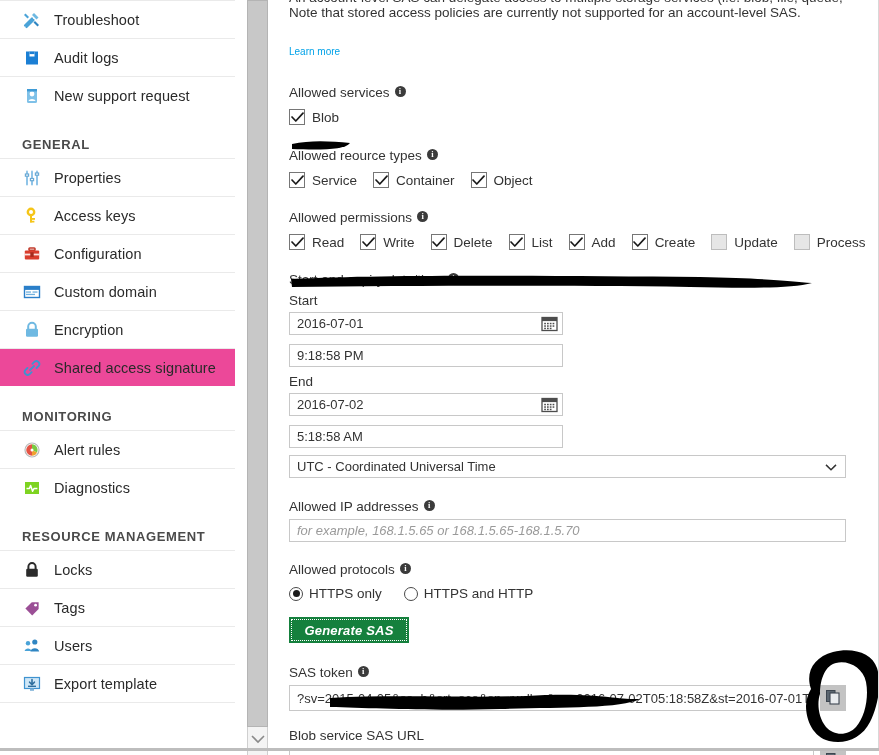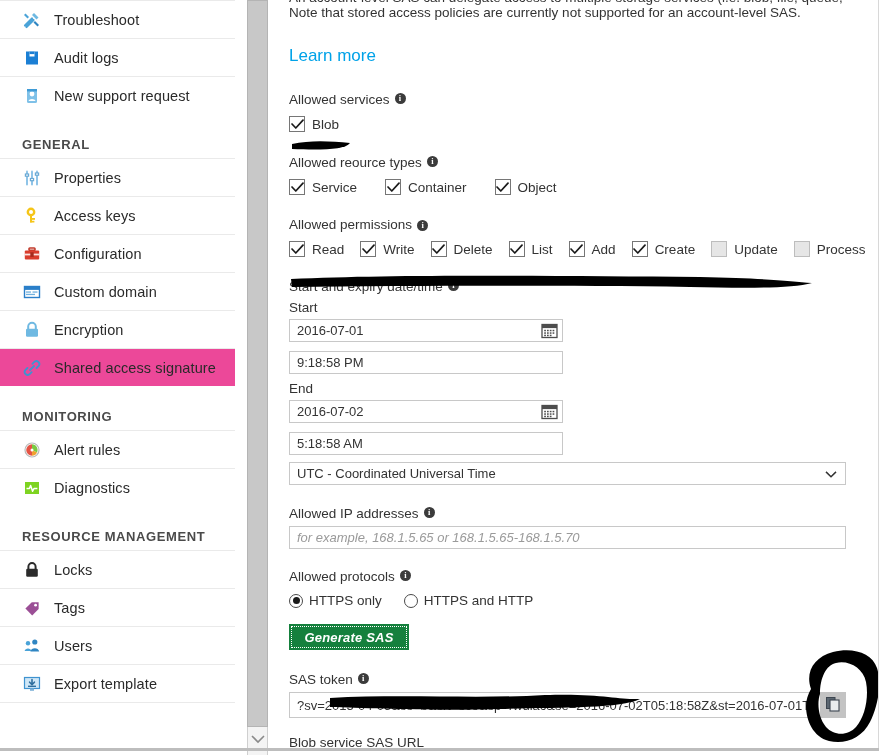--- a/index.html
+++ b/index.html
@@ -137,21 +137,21 @@
     line-height: 17px;
     position: absolute;
     top: 4px;
     left: 0;
     white-space: nowrap;
   }
 
   a.learn-more {
     display: inline-block;
     margin-top: 26px;
-    font-size: 17px;
+    font-size: 10px;
     color: #00a2e8;
     text-decoration: none;
     cursor: pointer;
   }
 
   .field-label {
     font-size: 13.5px;
     color: #333;
     display: flex;
     align-items: center;
@@ -528,21 +528,21 @@
             </span>
             <span class="cb-text">Blob</span>
           </label>
         </div>
 
       
       <div class="field-label" style="margin-top:23px;">
         <span>Allowed reource types</span>
         <span class="info-i">i</span>
       </div>
-      <div class="cb-row" id="rt-row" style="margin-top:9px;gap:12px;">
+      <div class="cb-row" id="rt-row" style="margin-top:9px;">
           <label class="cb-wrap">
             <span class="cbox">
               <svg width="13" height="11" viewBox="0 0 13 11">
                 <path d="M1 5 L4.8 9 L12 1.2" stroke="#1a1a1a" stroke-width="1.7" fill="none" stroke-linecap="round" stroke-linejoin="round"></path>
               </svg>
             </span>
             <span class="cb-text">Service</span>
           </label>
           <label class="cb-wrap">
             <span class="cbox">
@@ -556,21 +556,21 @@
             <span class="cbox">
               <svg width="13" height="11" viewBox="0 0 13 11">
                 <path d="M1 5 L4.8 9 L12 1.2" stroke="#1a1a1a" stroke-width="1.7" fill="none" stroke-linecap="round" stroke-linejoin="round"></path>
               </svg>
             </span>
             <span class="cb-text">Object</span>
           </label>
         </div>
 
       
-      <div class="field-label" style="margin-top:22px;align-items:flex-end;">
+      <div class="field-label" style="margin-top:22px;">
         <span>Allowed permissions</span>
         <span class="info-i">i</span>
       </div>
       <div class="cb-row" id="perm-row" style="margin-top:9px;">
           <label class="cb-wrap">
             <span class="cbox">
               <svg width="13" height="11" viewBox="0 0 13 11">
                 <path d="M1 5 L4.8 9 L12 1.2" stroke="#1a1a1a" stroke-width="1.7" fill="none" stroke-linecap="round" stroke-linejoin="round"></path>
               </svg>
             </span>

